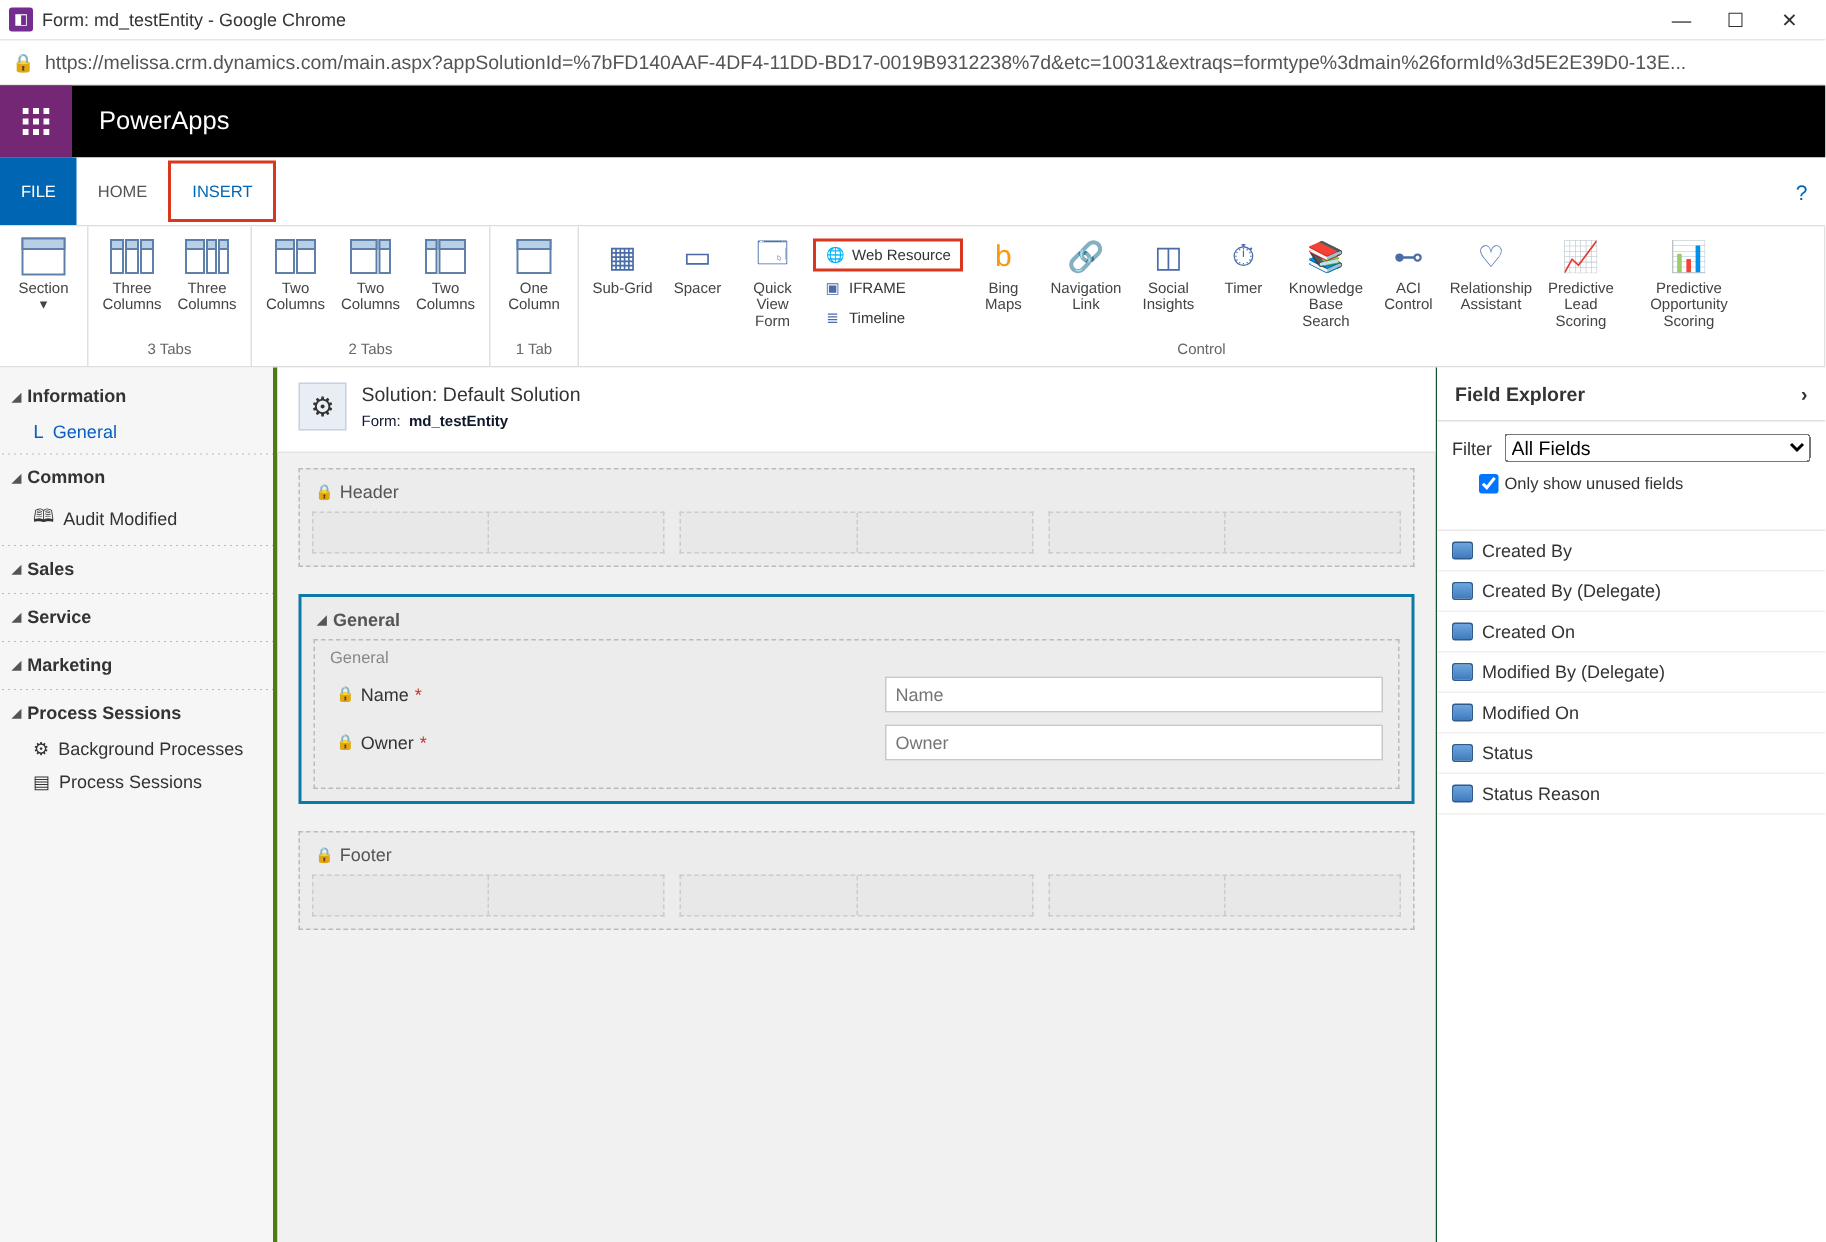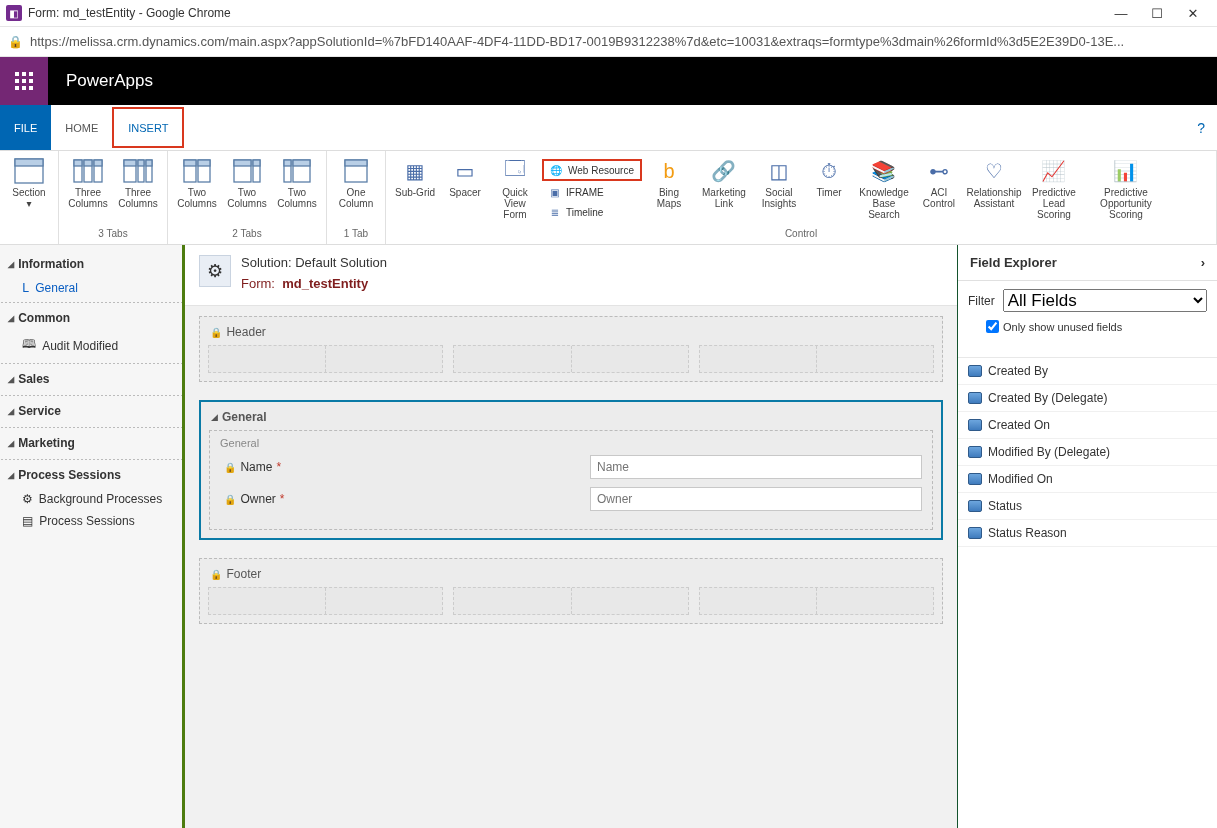--- a/index.html
+++ b/index.html
@@ -48,21 +48,21 @@
 .nav-sec-h { font-size:12px; font-weight:600; padding:6px 8px; color:#333; display:flex; align-items:center; gap:4px;}
 .nav-sec-h::before { content:"◢"; font-size:8px; color:#555;}
 .nav-item { padding:4px 8px 4px 22px; font-size:12px; color:#333; display:flex; align-items:center; gap:6px; cursor:pointer;}
 .nav-item.sel { color:#0a5ec2;}
 .nav-sep { height:2px; margin:2px 0; background-image:radial-gradient(#bbb 1px, transparent 1px); background-size:4px 4px;}
 
 .canvas { flex:1; background:#f1f1f1; padding:0; overflow:auto; position:relative;}
 .canvas-head { background:#fff; padding:10px 14px 14px; border-bottom:1px solid #e3e3e3; display:flex; gap:10px; align-items:flex-start;}
 .entity-ico { width:32px; height:32px; background:#e9eef5; border:1px solid #c9d3e0; display:flex; align-items:center; justify-content:center; font-size:18px;}
 .sol-line { font-size:13px; color:#333;}
-.form-line { font-size:13px; color:#7f1d1d; margin-top:6px;}
+.form-line { font-size:10px; color:#0f172a; margin-top:6px;}
 .form-line b { font-weight:600;}
 
 .form-area { padding:10px 14px;}
 .dashed-box { border:1px dashed #bbb; background:#ececec; padding:8px; margin-bottom:18px;}
 .dashed-box.sel { border:2px solid #0a7aa6;}
 .box-title { font-size:12px; color:#555; margin:0 0 6px 2px; display:flex; align-items:center; gap:4px;}
 .lock { color:#c0392b; font-size:10px;}
 .caret { font-size:9px; color:#555;}
 .row3 { display:flex; gap:10px;}
 .cell { flex:1; height:28px; background:#e8e8e8; border:1px dashed #ccc;}
@@ -75,21 +75,21 @@
 .fieldrow { display:flex; align-items:center; margin-bottom:8px;}
 .fld-lab { width:370px; font-size:12px; color:#333; display:flex; align-items:center; gap:4px; padding-left:4px;}
 .req { color:#c0392b;}
 .fld-inp { flex:1;}
 .fld-inp input { width:100%; height:24px; border:1px solid #c8c8c8; padding:0 6px; font-size:12px; color:#888;}
 
 
 .explorer { width:260px; border-left:1px solid #14532d; background:#fff; display:flex; flex-direction:column;justify-content:space-between;}
 .exp-h { padding:10px 12px; font-weight:600; font-size:13px; border-bottom:1px solid #e0e0e0; display:flex; align-items:center; justify-content:space-between;}
 .exp-filter { padding:8px 10px; display:flex; align-items:center; gap:8px; font-size:12px;}
-.exp-filter select { flex:1; font-size:17px;}
+.exp-filter select { flex:1; font-size:13px;}
 .exp-chk { padding:0 10px 24px 28px; font-size:11px; display:flex; align-items:center; gap:4px; border-bottom:1px solid #e8e8e8;}
 .exp-list { flex:1; overflow:auto;}
 .exp-item { padding:6px 10px; font-size:12px; color:#333; display:flex; align-items:center; gap:6px; border-bottom:1px solid #f0f0f0; cursor:pointer;}
 .exp-ico { width:14px; height:12px; background:linear-gradient(#6da6de,#3f7bbd); border:1px solid #2f5a8a; border-radius:2px;}
 .exp-foot { padding:8px; border-top:1px solid #e0e0e0;}
 .exp-foot button { padding:4px 14px; font-size:12px; background:#f3f3f3; border:1px solid #bbb; cursor:pointer;}
 
 svg.colico rect { fill:none; stroke:#5b7fa8; stroke-width:1.3;}
 svg.colico rect.shade { fill:#b9cfe6;}
 </style>
@@ -265,21 +265,21 @@
             <span class="mini-ico">≣</span>
             <span>Timeline</span>
           </div>
       </div>
       <div class="ritem">
           <div class="ricon" style="color:#f39c12;">b</div>
           <div class="rlabel">Bing Maps</div>
         </div>
       <div class="ritem ritem-wide">
           <div class="ricon">🔗</div>
-          <div class="rlabel">Marketing Link</div>
+          <div class="rlabel">Navigation Link</div>
         </div>
       <div class="ritem">
           <div class="ricon">◫</div>
           <div class="rlabel">Social Insights</div>
         </div>
       <div class="ritem">
           <div class="ricon">⏱</div>
           <div class="rlabel">Timer</div>
         </div>
       <div class="ritem ritem-wide">

